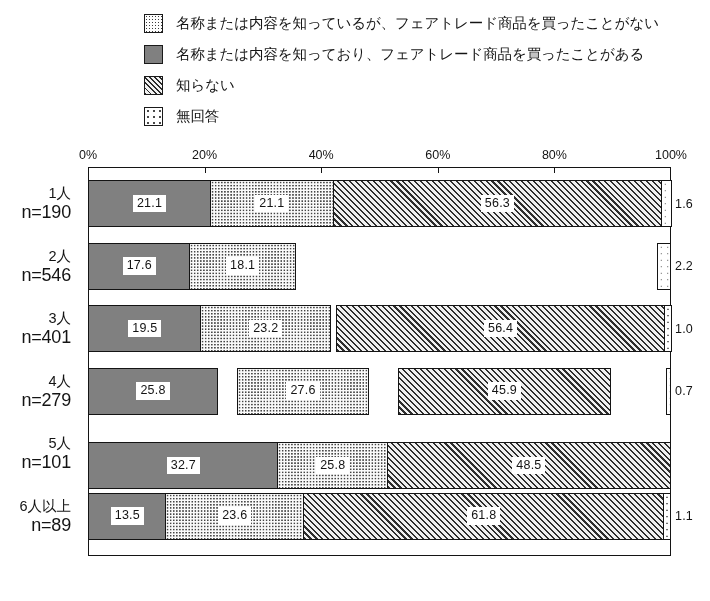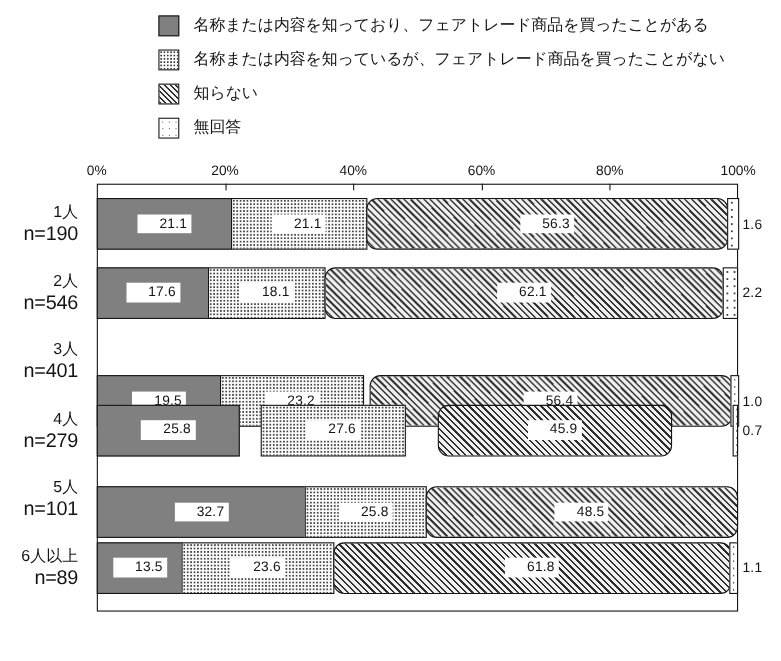--- a/index.html
+++ b/index.html
@@ -69,49 +69,48 @@
   }
   .seg.s1{background:#808080;}
   .seg.s2{
     background:#fafafa;
     background-image:radial-gradient(#454545 0.75px, transparent 0.85px);
     background-size:3.1px 3.1px;
   }
   .seg.s3{
     background:#f0f0f0;
     background-image:repeating-linear-gradient(45deg,#2e2e2e 0 1.5px,transparent 1.5px 4.2px);
-    border-radius:10px;
   }
   .seg.s4{
     background:#ffffff;
     background-image:radial-gradient(#3d3d3d 0.75px, transparent 0.85px);
     background-size:6.5px 6.5px;
   }
   .val-box{
     background:#ffffff;font-size:12.5px;color:#141414;
-    padding:2px 4px 2px 20px;line-height:1.05;white-space:nowrap;
+    padding:2px 4px 2px 4px;line-height:1.05;white-space:nowrap;
     letter-spacing:0.2px;
   }
   .outside-val{
     position:absolute;top:0;height:47px;display:flex;align-items:center;
     font-size:12.5px;color:#141414;white-space:nowrap;left:587px;
     letter-spacing:0.2px;
   }
 </style>
 </head>
 <body>
 
 <div id="legend">
   <div class="legend-row">
+    <span class="legend-swatch sw-dots"></span>
+    <span class="legend-label">名称または内容を知っているが、フェアトレード商品を買ったことがない</span>
+  </div>
+  <div class="legend-row">
     <span class="legend-swatch sw-solid"></span>
     <span class="legend-label">名称または内容を知っており、フェアトレード商品を買ったことがある</span>
-  </div>
-  <div class="legend-row">
-    <span class="legend-swatch sw-dots"></span>
-    <span class="legend-label">名称または内容を知っているが、フェアトレード商品を買ったことがない</span>
   </div>
   <div class="legend-row">
     <span class="legend-swatch sw-hatch"></span>
     <span class="legend-label">知らない</span>
   </div>
   <div class="legend-row">
     <span class="legend-swatch sw-sparse"></span>
     <span class="legend-label">無回答</span>
   </div>
 </div>
@@ -170,27 +169,24 @@
         <div class="seg s4" style="left: 572.855px; width: 10.728px;"></div>
         <div class="outside-val">1.6</div>
       </div>
       <div class="bar-row" style="top: 242.5px;">
         <div class="seg s1" style="left: 0px; width: 102.608px;">
           <span class="val-box">17.6</span>
         </div>
         <div class="seg s2" style="left: 101.208px; width: 106.923px;">
           <span class="val-box">18.1</span>
         </div>
-        <div class="seg s3" style="left: 206.731px; width: 363.443px;">
-          <span class="val-box">62.1</span>
-        </div>
         <div class="seg s4" style="left: 568.774px; width: 14.226px;"></div>
         <div class="outside-val">2.2</div>
       </div>
-      <div class="bar-row" style="top: 305px; margin-top: 36px;">
+      <div class="bar-row" style="top: 305px;">
         <div class="seg s1" style="left: 0px; width: 113.685px;">
           <span class="val-box">19.5</span>
         </div>
         <div class="seg s2" style="left: 112.285px; width: 131px;">
           <span class="val-box">23.2</span>
         </div>
         <div class="seg s3" style="left: 247.541px; width: 330.212px;">
           <span class="val-box">56.4</span>
         </div>
         <div class="seg s4" style="left: 576.353px; width: 7.23px;"></div>

